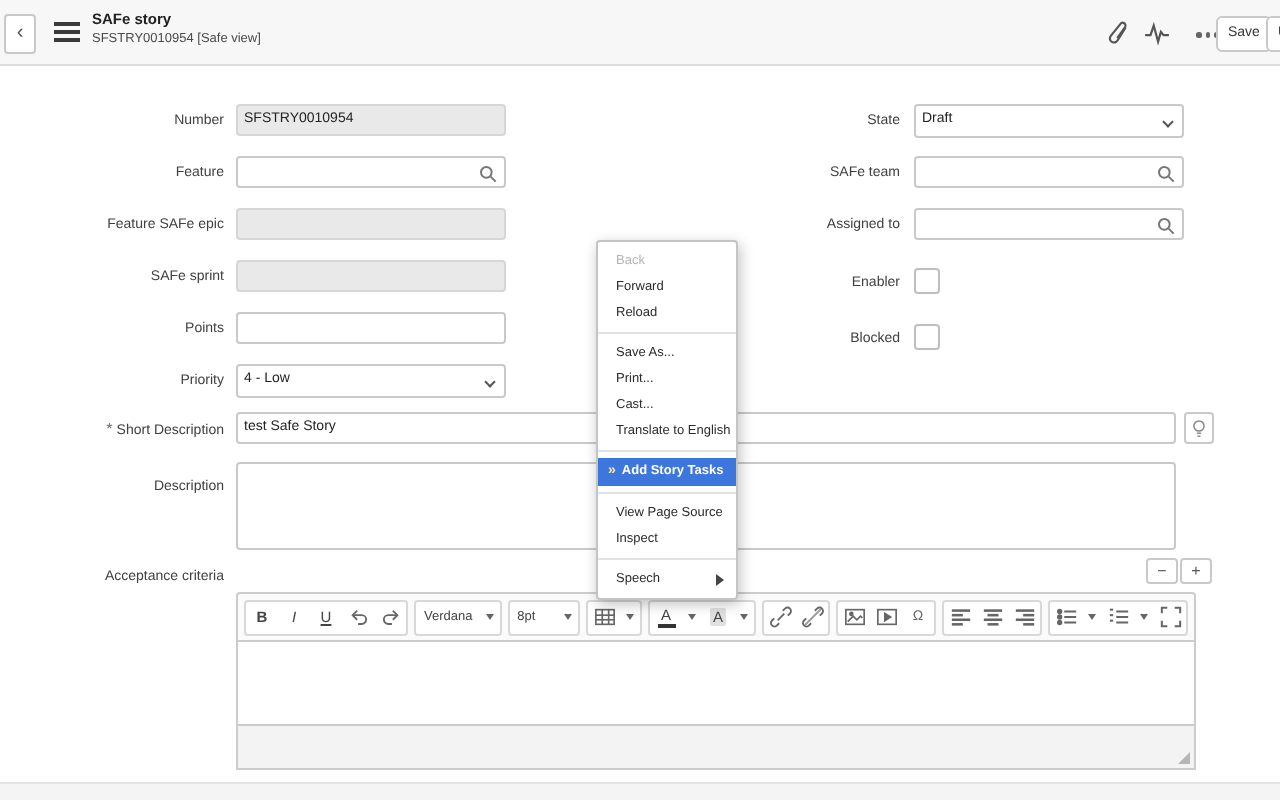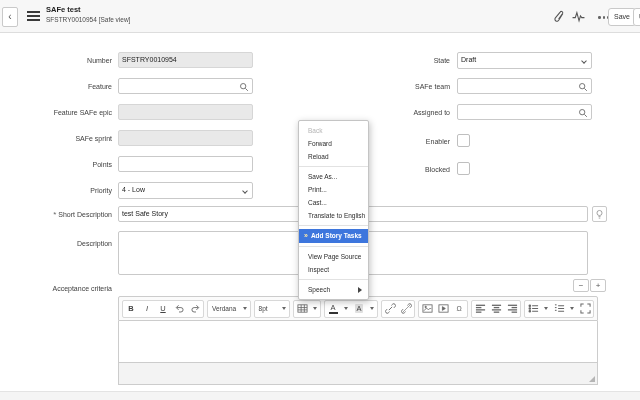--- a/index.html
+++ b/index.html
@@ -99,21 +99,21 @@
 
 <div class="page">
 
   <div class="hdr">
     <div class="back-btn">‹</div>
     <div class="burger">
         <i></i>
         <i></i>
         <i></i>
       </div>
-    <div class="hdr-title">SAFe test</div>
+    <div class="hdr-title">SAFe story</div>
     <div class="hdr-sub">SFSTRY0010954 [Safe view]</div>
     <span class="hdr-ic" style="left:553px">
       <svg width="13" height="13" viewBox="0 0 12 12" fill="none" stroke="#555" stroke-width="1">
         <path d="M9,3.5 L5.4,9.3 a1.9,1.9 0 1 1 -3.2,-2 L6.6,1.9 a1.3,1.3 0 1 1 2.2,1.4 L5.2,8.4"></path>
       </svg>
     </span>
     <span class="hdr-ic" style="left:572px">
       <svg width="13" height="13" viewBox="0 0 12 12" fill="none" stroke="#555" stroke-width="1">
         <polyline points="0.5,7 3,7 4.5,2.5 6.5,10 7.8,5.5 9,7 11.5,7"></polyline>
       </svg>

